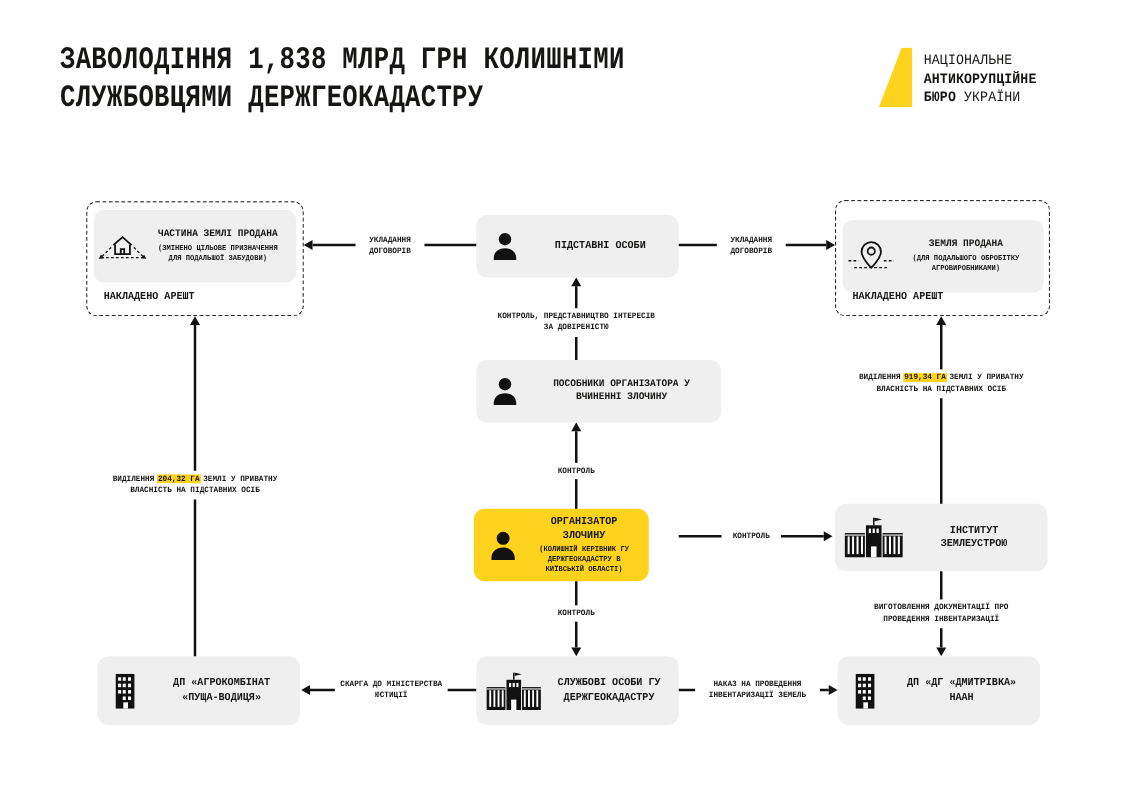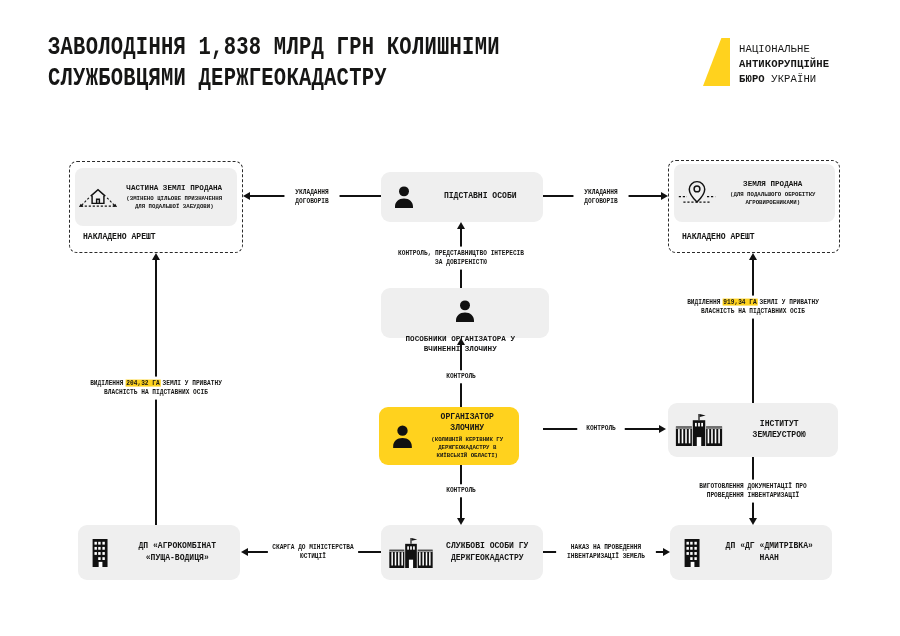--- a/index.html
+++ b/index.html
@@ -87,41 +87,41 @@
           <circle cx="12" cy="6.8" r="4.6" fill="#111"></circle>
           <path fill="#111" d="M12 13.4c-4.9 0-8.3 3-8.3 7.4v1.4h16.6v-1.4c0-4.4-3.4-7.4-8.3-7.4z"></path>
         </svg>
     </span>
     <span class="tx">
         <div class="t">ПІДСТАВНІ ОСОБИ</div>
       </span>
   </div>
 
   <div class="dashed" style="left:668px;top:160px;width:172px;height:93px;">
-    <div class="node" style="left:5px;top:3px;width:161px;height:58px;">
+    <div class="node" style="left:5px;top:15px;width:161px;height:58px;">
       <span class="ic">
         <svg width="40" height="28" viewBox="0 0 44 28">
           <g fill="none" stroke="#111" stroke-width="1.6">
             <path d="M22 1.5c-4.7 0-8.5 3.8-8.5 8.5 0 6 8.5 14 8.5 14s8.5-8 8.5-14c0-4.7-3.8-8.5-8.5-8.5z"></path>
             <circle cx="22" cy="9.5" r="3.2"></circle>
           </g>
           <g fill="none" stroke="#111" stroke-width="1.2" stroke-dasharray="2.4 2">
             <path d="M2 18h9M33 18h9M7 24h30"></path>
           </g>
         </svg>
       </span>
       <span class="tx">
         <div class="t sm">ЗЕМЛЯ ПРОДАНА</div>
         <div class="s">(ДЛЯ ПОДАЛЬШОГО ОБРОБІТКУ АГРОВИРОБНИКАМИ)</div>
       </span>
     </div>
     <div class="status">НАКЛАДЕНО АРЕШТ</div>
   </div>
 
-  <div class="node" style="left:381px;top:288px;width:168px;height:50px;flex-direction:column;">
+  <div class="node" style="left:381px;top:288px;width:196px;height:50px;">
     <span class="ic">
       <svg width="26" height="26" viewBox="0 0 24 24">
           <circle cx="12" cy="6.8" r="4.6" fill="#111"></circle>
           <path fill="#111" d="M12 13.4c-4.9 0-8.3 3-8.3 7.4v1.4h16.6v-1.4c0-4.4-3.4-7.4-8.3-7.4z"></path>
         </svg>
     </span>
     <span class="tx">
         <div class="t sm">ПОСОБНИКИ ОРГАНІЗАТОРА У ВЧИНЕННІ ЗЛОЧИНУ</div>
       </span>
   </div>

